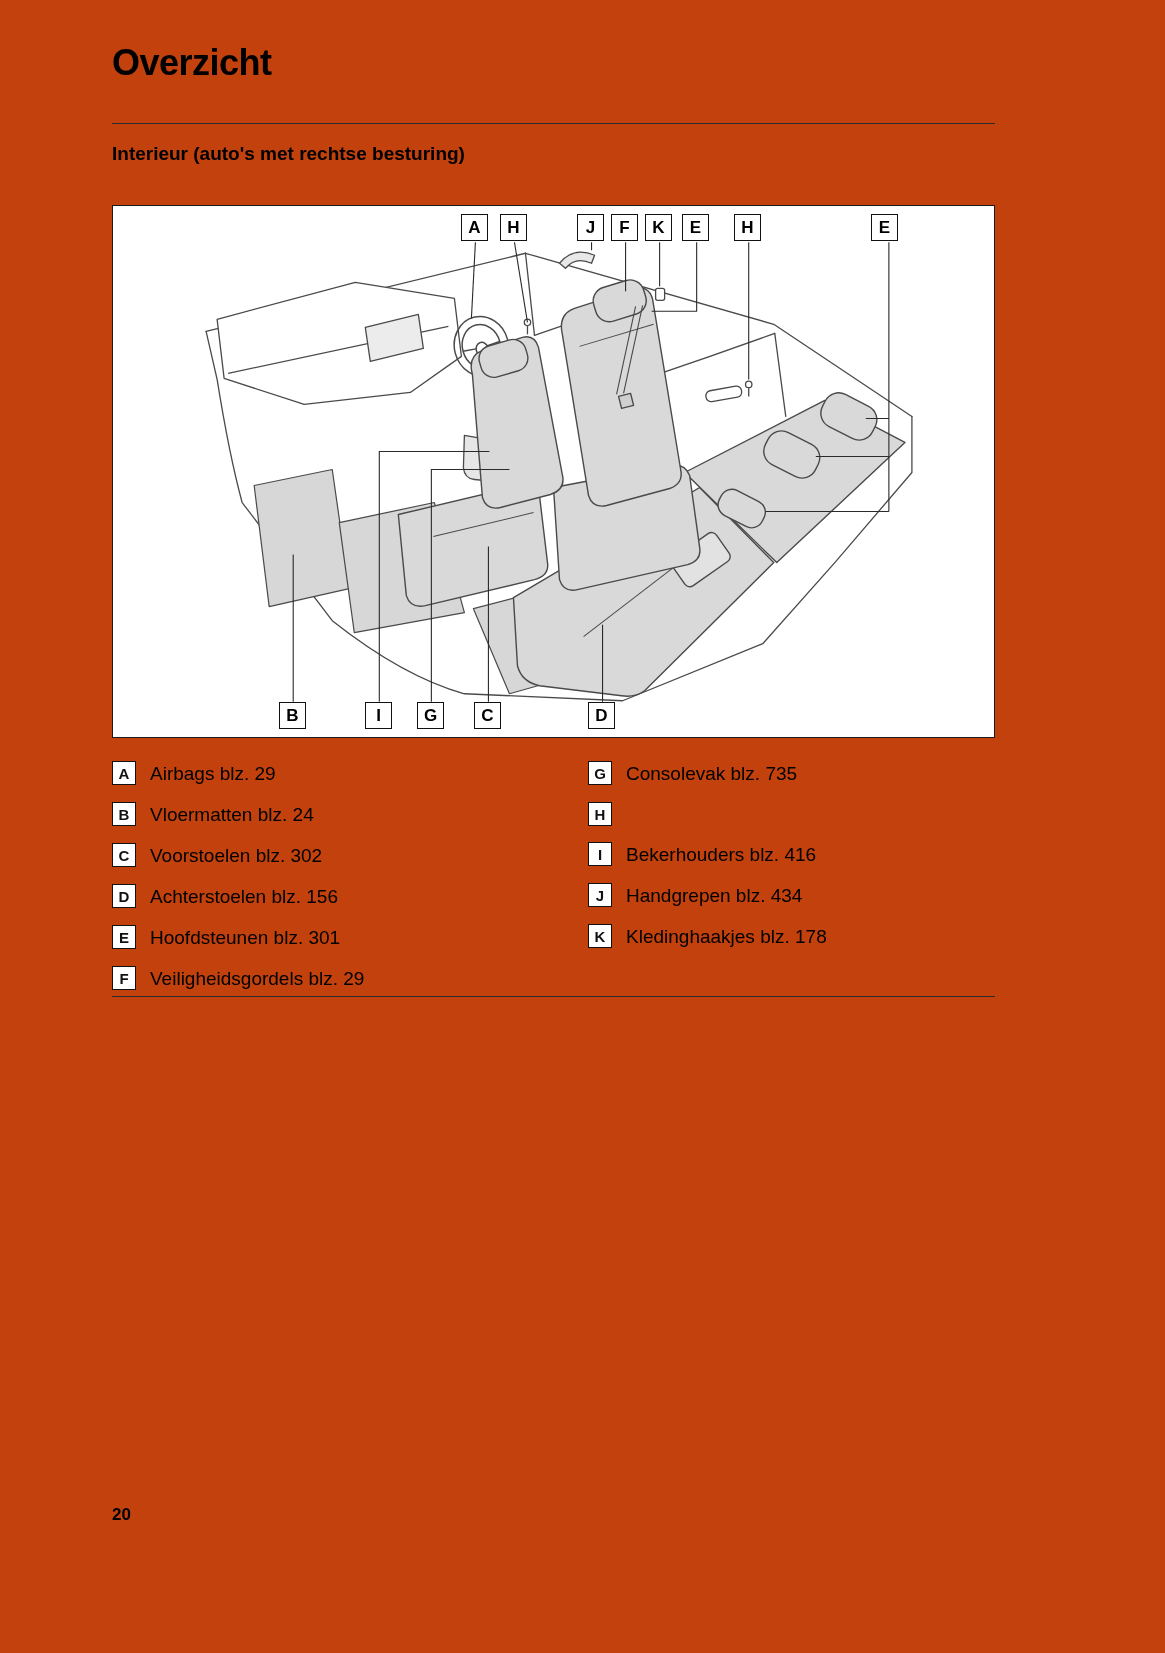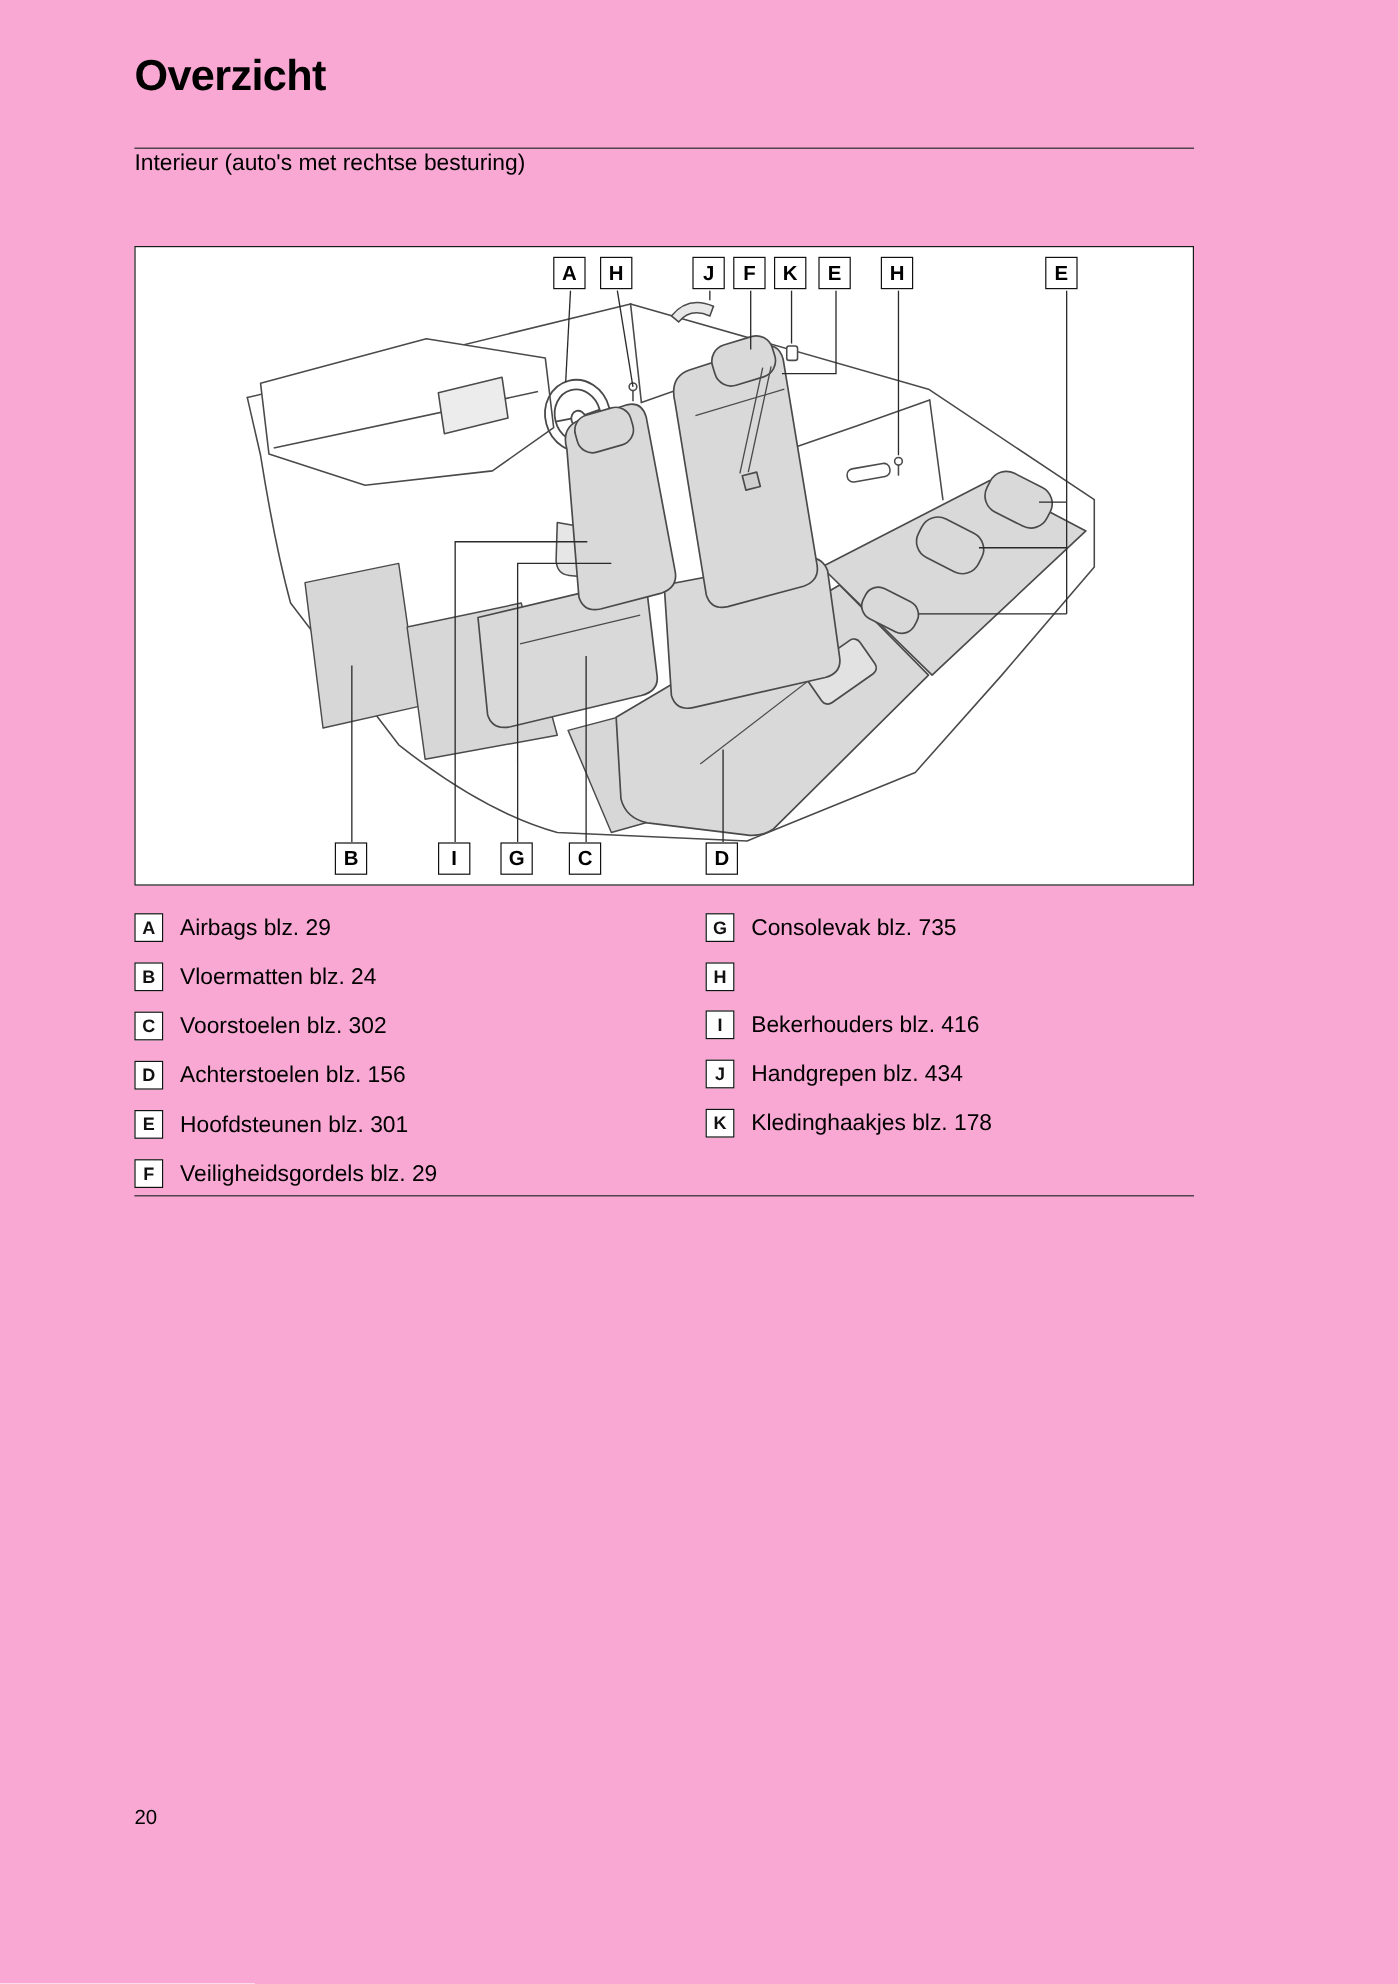--- a/index.html
+++ b/index.html
@@ -1,44 +1,44 @@
 <!DOCTYPE html>
 <html><head>
 <meta charset="utf-8">
 <style>
   * { margin:0; padding:0; box-sizing:border-box; }
   html,body { background:#ffffff; }
   body { font-family:"Liberation Sans", sans-serif; color:#111; }
-  .page { position:relative; width:1165px; height:1653px; background:#f9a8d4; overflow:hidden; }
+  .page { position:relative; width:1165px; height:1653px; background:#c2410c; overflow:hidden; }
 
   .title { position:absolute; left:112px; top:42px; font-size:36px; font-weight:bold; letter-spacing:-0.5px; color:#000; }
   .rule { position:absolute; left:112px; width:883px; height:1px; background:#2b2b2b; }
   .rule-top { top:123px; }
   .rule-bottom { top:996px; }
-  .subtitle { position:absolute; left:112px; top:126px; font-size:19px; font-weight:normal; color:#000; }
+  .subtitle { position:absolute; left:112px; top:143px; font-size:19px; font-weight:bold; color:#000; }
 
   .figure { position:absolute; left:112px; top:205px; width:883px; height:533px; border:1.5px solid #1a1a1a; background:#fff; }
   .figure svg { position:absolute; left:0; top:0; width:100%; height:100%; }
 
   .callout { position:absolute; width:27px; height:27px; border:1.6px solid #111; background:#fff;
              display:flex; align-items:center; justify-content:center;
              font-size:17px; font-weight:bold; color:#000; }
   .callout.top { top:8px; }
   .callout.bottom { top:496px; }
 
   .legend-col { position:absolute; }
   .legend-col.left  { left:112px; top:761px; width:450px; }
   .legend-col.right { left:588px; top:761px; width:372px; }
   .legend-item { display:flex; align-items:flex-start; margin-bottom:16px; }
   .lbox { flex:0 0 auto; width:24px; height:24px; border:1.5px solid #111; background:#fff;
           display:flex; align-items:center; justify-content:center;
           font-size:15px; font-weight:bold; margin-right:14px; }
   .ltext { font-size:19px; line-height:24px; padding-top:1px; color:#000; }
 
-  .page-number { position:absolute; left:112px; top:1505px; font-size:17px; font-weight:normal; color:#000; }
+  .page-number { position:absolute; left:112px; top:1505px; font-size:17px; font-weight:bold; color:#000; }
 </style>
 </head>
 <body>
 
 <div class="page">
 
   <h1 class="title">Overzicht</h1>
   <div class="rule rule-top"></div>
   <h2 class="subtitle">Interieur (auto's met rechtse besturing)</h2>
 

